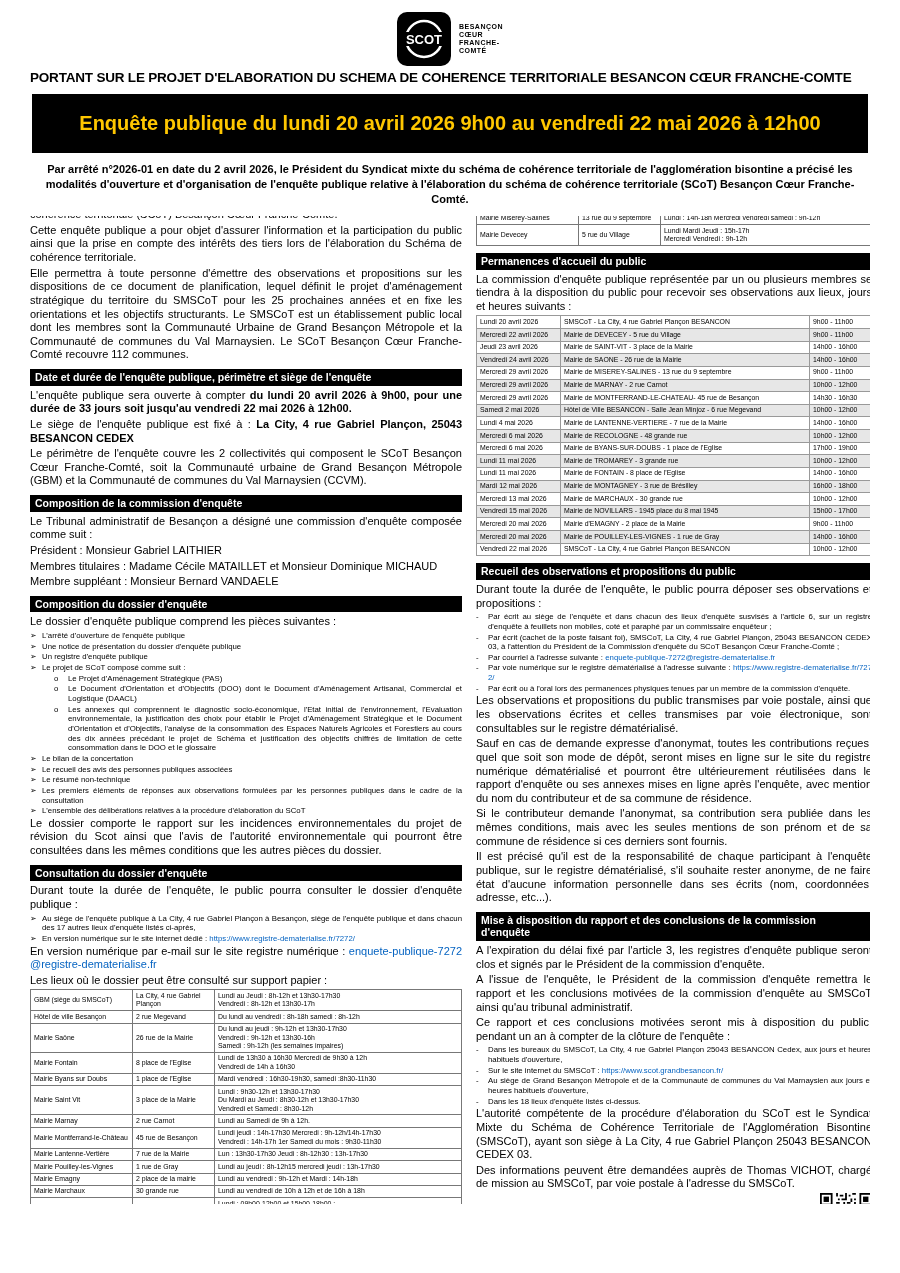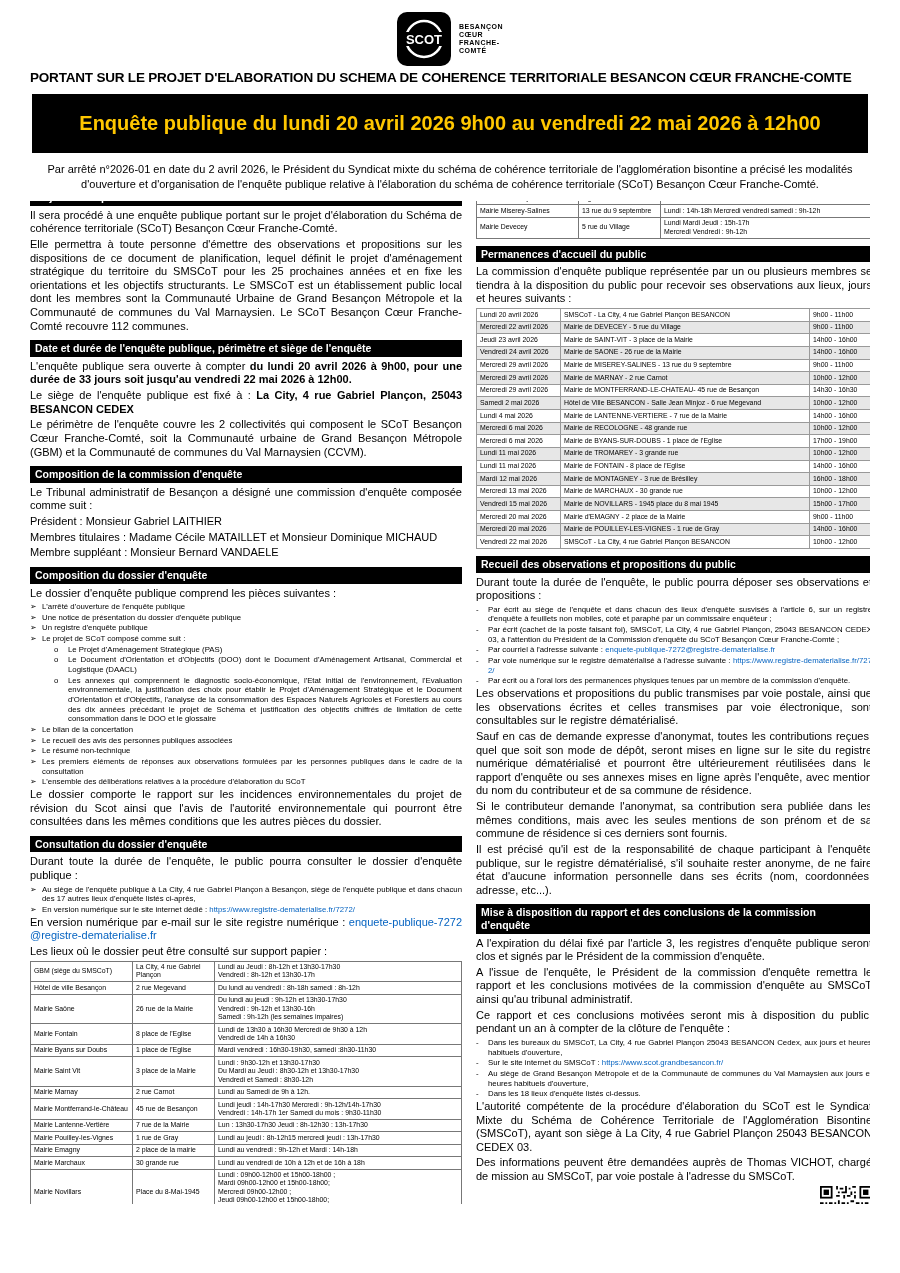--- a/index.html
+++ b/index.html
@@ -7,21 +7,21 @@
   body{width:900px;height:1273px;font-family:"Liberation Sans",sans-serif;color:#000;overflow:hidden}
   .page{width:900px;height:1218px;padding:12px 30px 14px;display:flex;flex-direction:column;overflow:hidden}
 
   .masthead{display:flex;justify-content:center;align-items:center;gap:8px;margin-bottom:4px}
   .logo-lines{display:flex;flex-direction:column;justify-content:center}
   .logo-line{font-size:7px;font-weight:bold;letter-spacing:.5px;line-height:1.15}
 
   .title{font-size:57px;font-weight:bold;letter-spacing:-2px;text-align:center;line-height:1.02;-webkit-text-stroke:1.6px #000;margin:2px 0 6px}
   .subtitle{font-size:13.5px;font-weight:bold;text-align:left;letter-spacing:-.2px;margin-bottom:9px}
   .banner{background:#000;color:#ffc700;font-weight:bold;font-size:20px;text-align:center;padding:18px 4px;margin:0 2px 9px}
-  .intro{font-size:11px;font-weight:normal;text-align:center;line-height:1.35;margin:0 4px 9px}
+  .intro{font-size:11px;font-weight:bold;text-align:center;line-height:1.35;margin:0 4px 9px}
 
   .cols{display:flex;gap:14px;flex:1;align-items:center;overflow:hidden}
   .col-left{width:432px;flex:none}
   .col-right{width:396px;flex:none}
 
   .sec-h{background:#000;color:#fff;font-weight:bold;font-size:10.5px;line-height:1.2;padding:2px 5px;margin:7px 0 3px}
   .sec-h.first{margin-top:0}
   .p{font-size:11px;line-height:1.24;text-align:justify;margin-bottom:2px}
   .b{font-weight:bold}
   .li{display:flex;font-size:7.8px;line-height:1.24;text-align:justify;margin-bottom:1px}
@@ -71,20 +71,21 @@
   <div class="subtitle">PORTANT SUR LE PROJET D'ELABORATION DU SCHEMA DE COHERENCE TERRITORIALE BESANCON CŒUR FRANCHE-COMTE</div>
   <div class="banner">Enquête publique du lundi 20 avril 2026 9h00 au vendredi 22 mai 2026 à 12h00</div>
   <div class="intro">Par arrêté n°2026-01 en date du 2 avril 2026, le Président du Syndicat mixte du schéma de cohérence territoriale de l'agglomération bisontine a précisé les modalités d'ouverture et d'organisation de l'enquête publique relative à l'élaboration du schéma de cohérence territoriale (SCoT) Besançon Cœur Franche-Comté.</div>
 
   <div class="cols">
 
     <div class="col-left">
 
       <div class="sec-h first">Objet de l'enquête</div>
       <p class="p">Il sera procédé à une enquête publique portant sur le projet d'élaboration du Schéma de cohérence territoriale (SCoT) Besançon Cœur Franche-Comté.</p>
+      <p class="p">Cette enquête publique a pour objet d'assurer l'information et la participation du public ainsi que la prise en compte des intérêts des tiers lors de l'élaboration du Schéma de cohérence territoriale.</p>
       <p class="p">Elle permettra à toute personne d'émettre des observations et propositions sur les dispositions de ce document de planification, lequel définit le projet d'aménagement stratégique du territoire du SMSCoT pour les 25 prochaines années et en fixe les orientations et les objectifs structurants. Le SMSCoT est un établissement public local dont les membres sont la Communauté Urbaine de Grand Besançon Métropole et la Communauté de communes du Val Marnaysien. Le SCoT Besançon Cœur Franche-Comté recouvre 112 communes.</p>
 
       <div class="sec-h">Date et durée de l'enquête publique, périmètre et siège de l'enquête</div>
       <p class="p"><span>L'enquête publique sera ouverte à compter </span><span class="b">du lundi 20 avril 2026 à 9h00, pour une durée de 33 jours soit jusqu'au vendredi 22 mai 2026 à 12h00.</span></p>
       <p class="p"><span>Le siège de l'enquête publique est fixé à : </span><span class="b">La City, 4 rue Gabriel Plançon, 25043 BESANCON CEDEX</span></p>
       <p class="p">Le périmètre de l'enquête couvre les 2 collectivités qui composent le SCoT Besançon Cœur Franche-Comté, soit la Communauté urbaine de Grand Besançon Métropole (GBM) et la Communauté de communes du Val Marnaysien (CCVM).</p>
 
       <div class="sec-h">Composition de la commission d'enquête</div>
       <p class="p">Le Tribunal administratif de Besançon a désigné une commission d'enquête composée comme suit :</p>
       <div>

